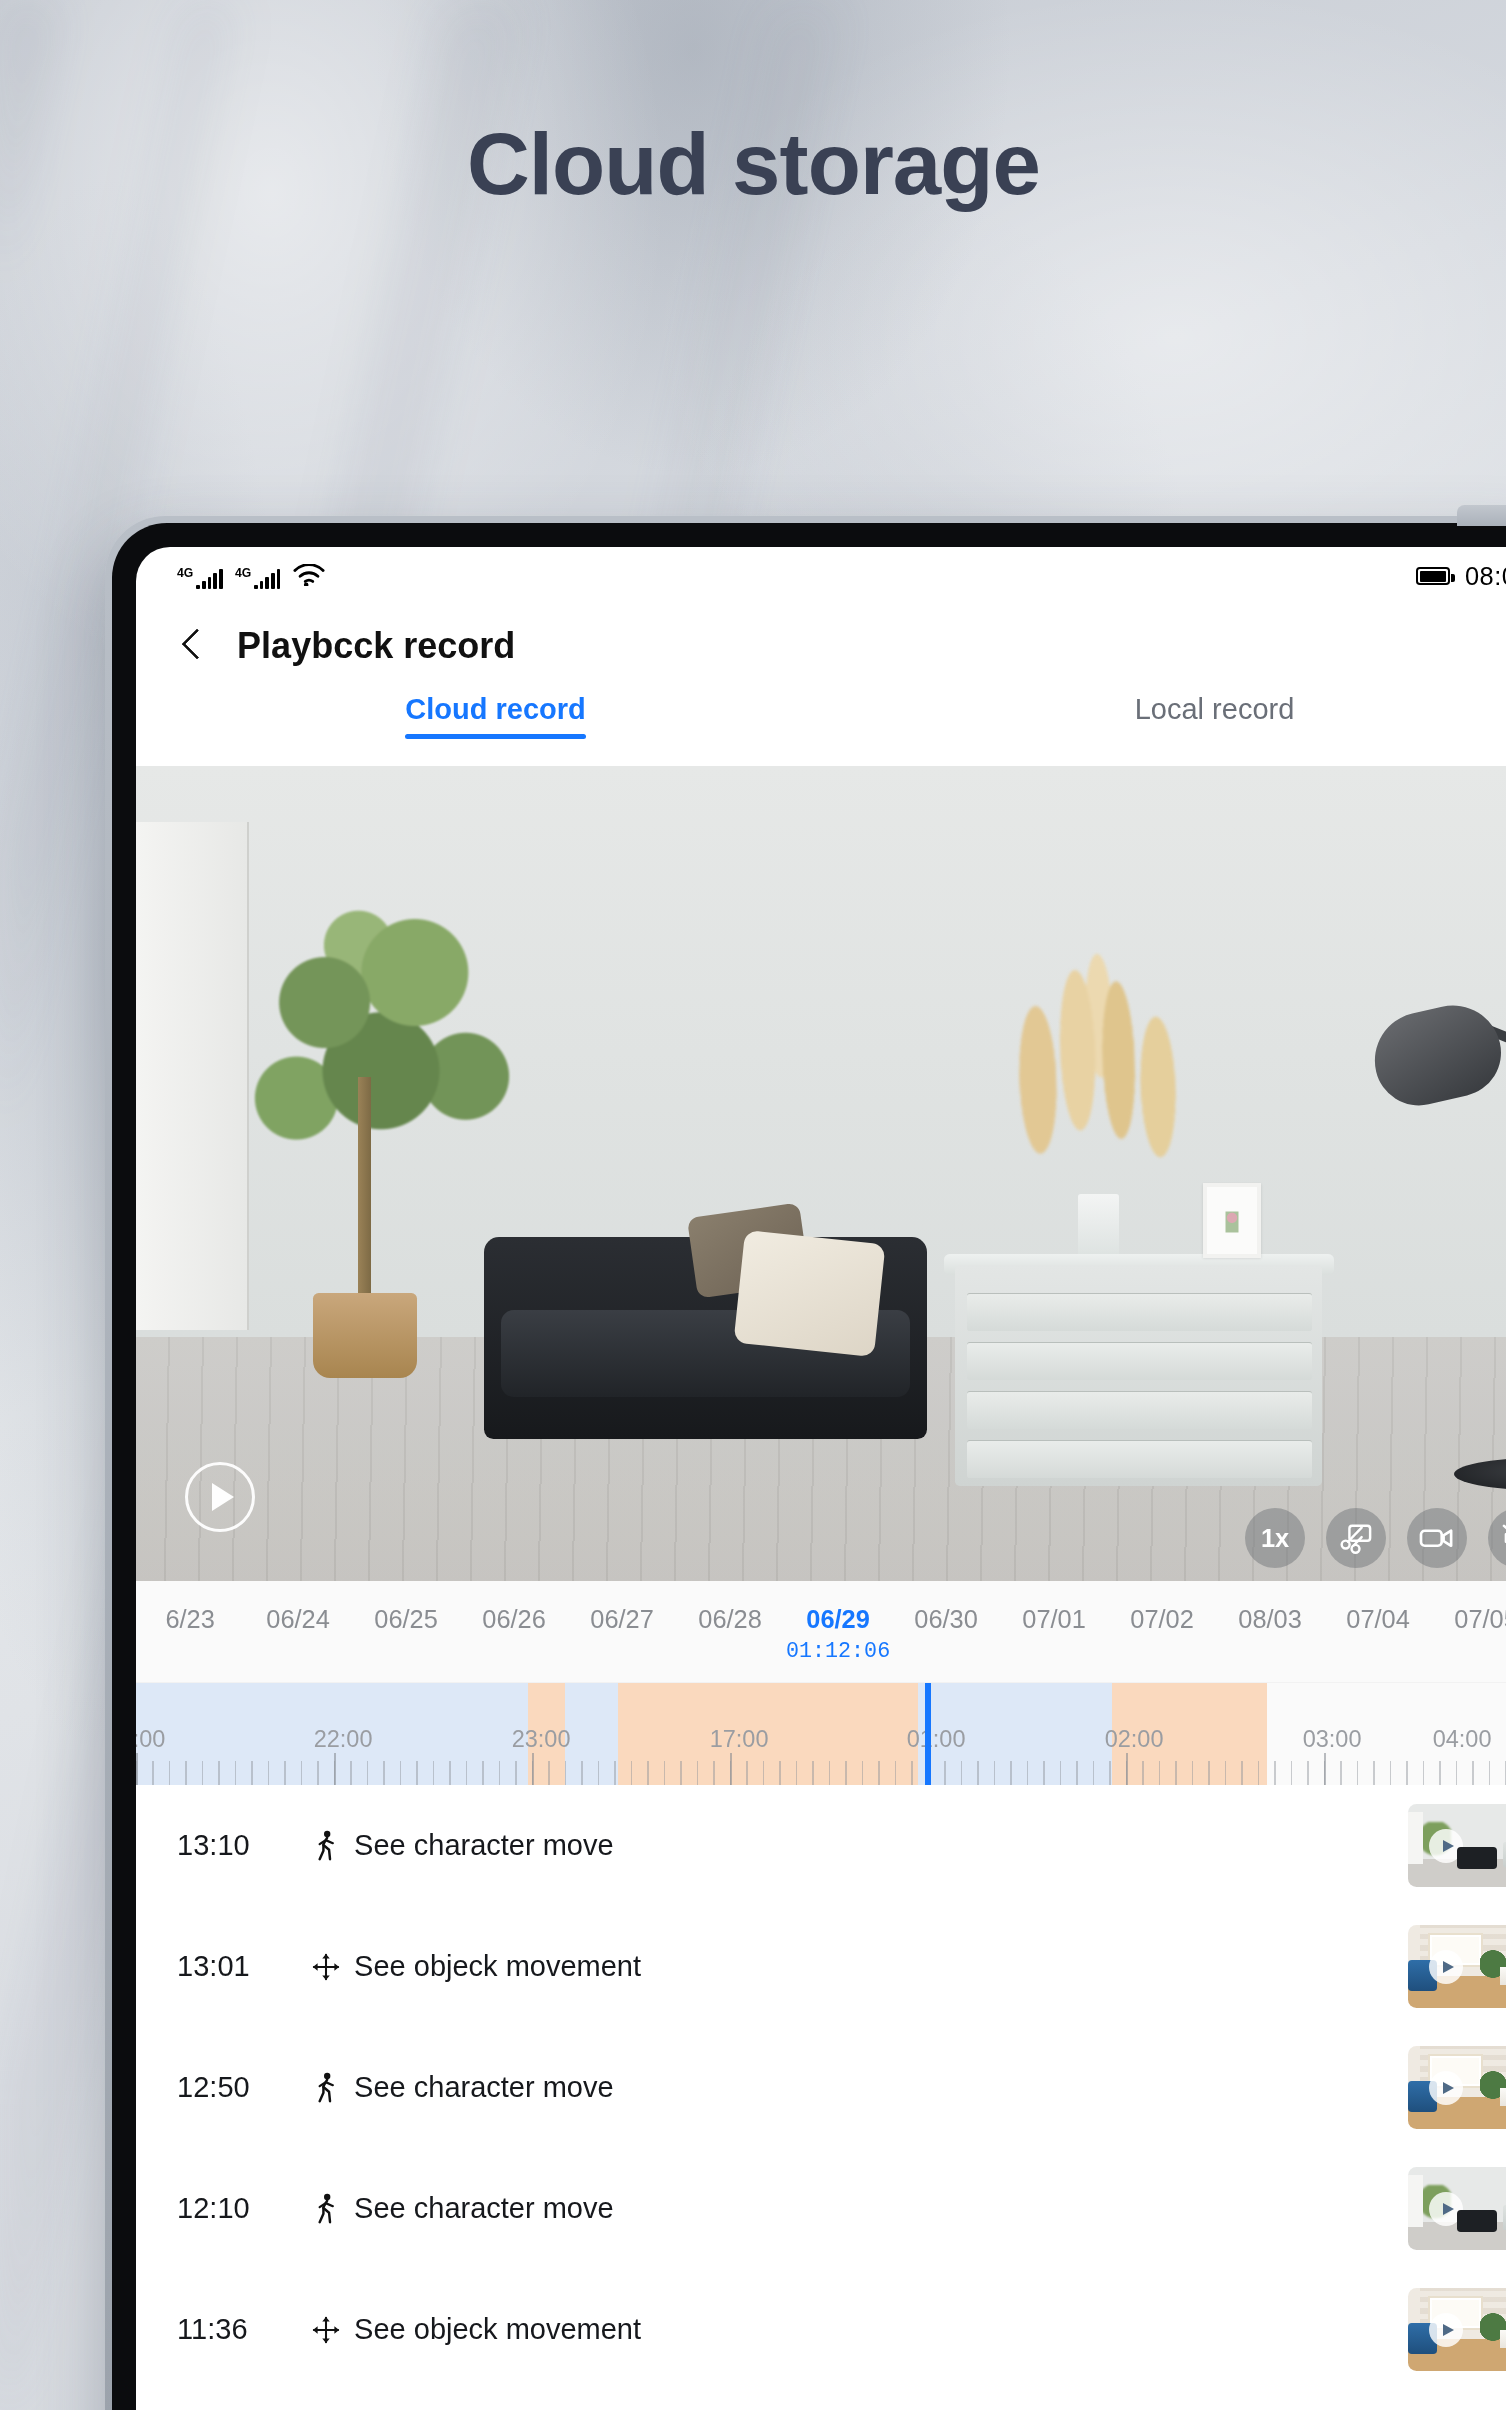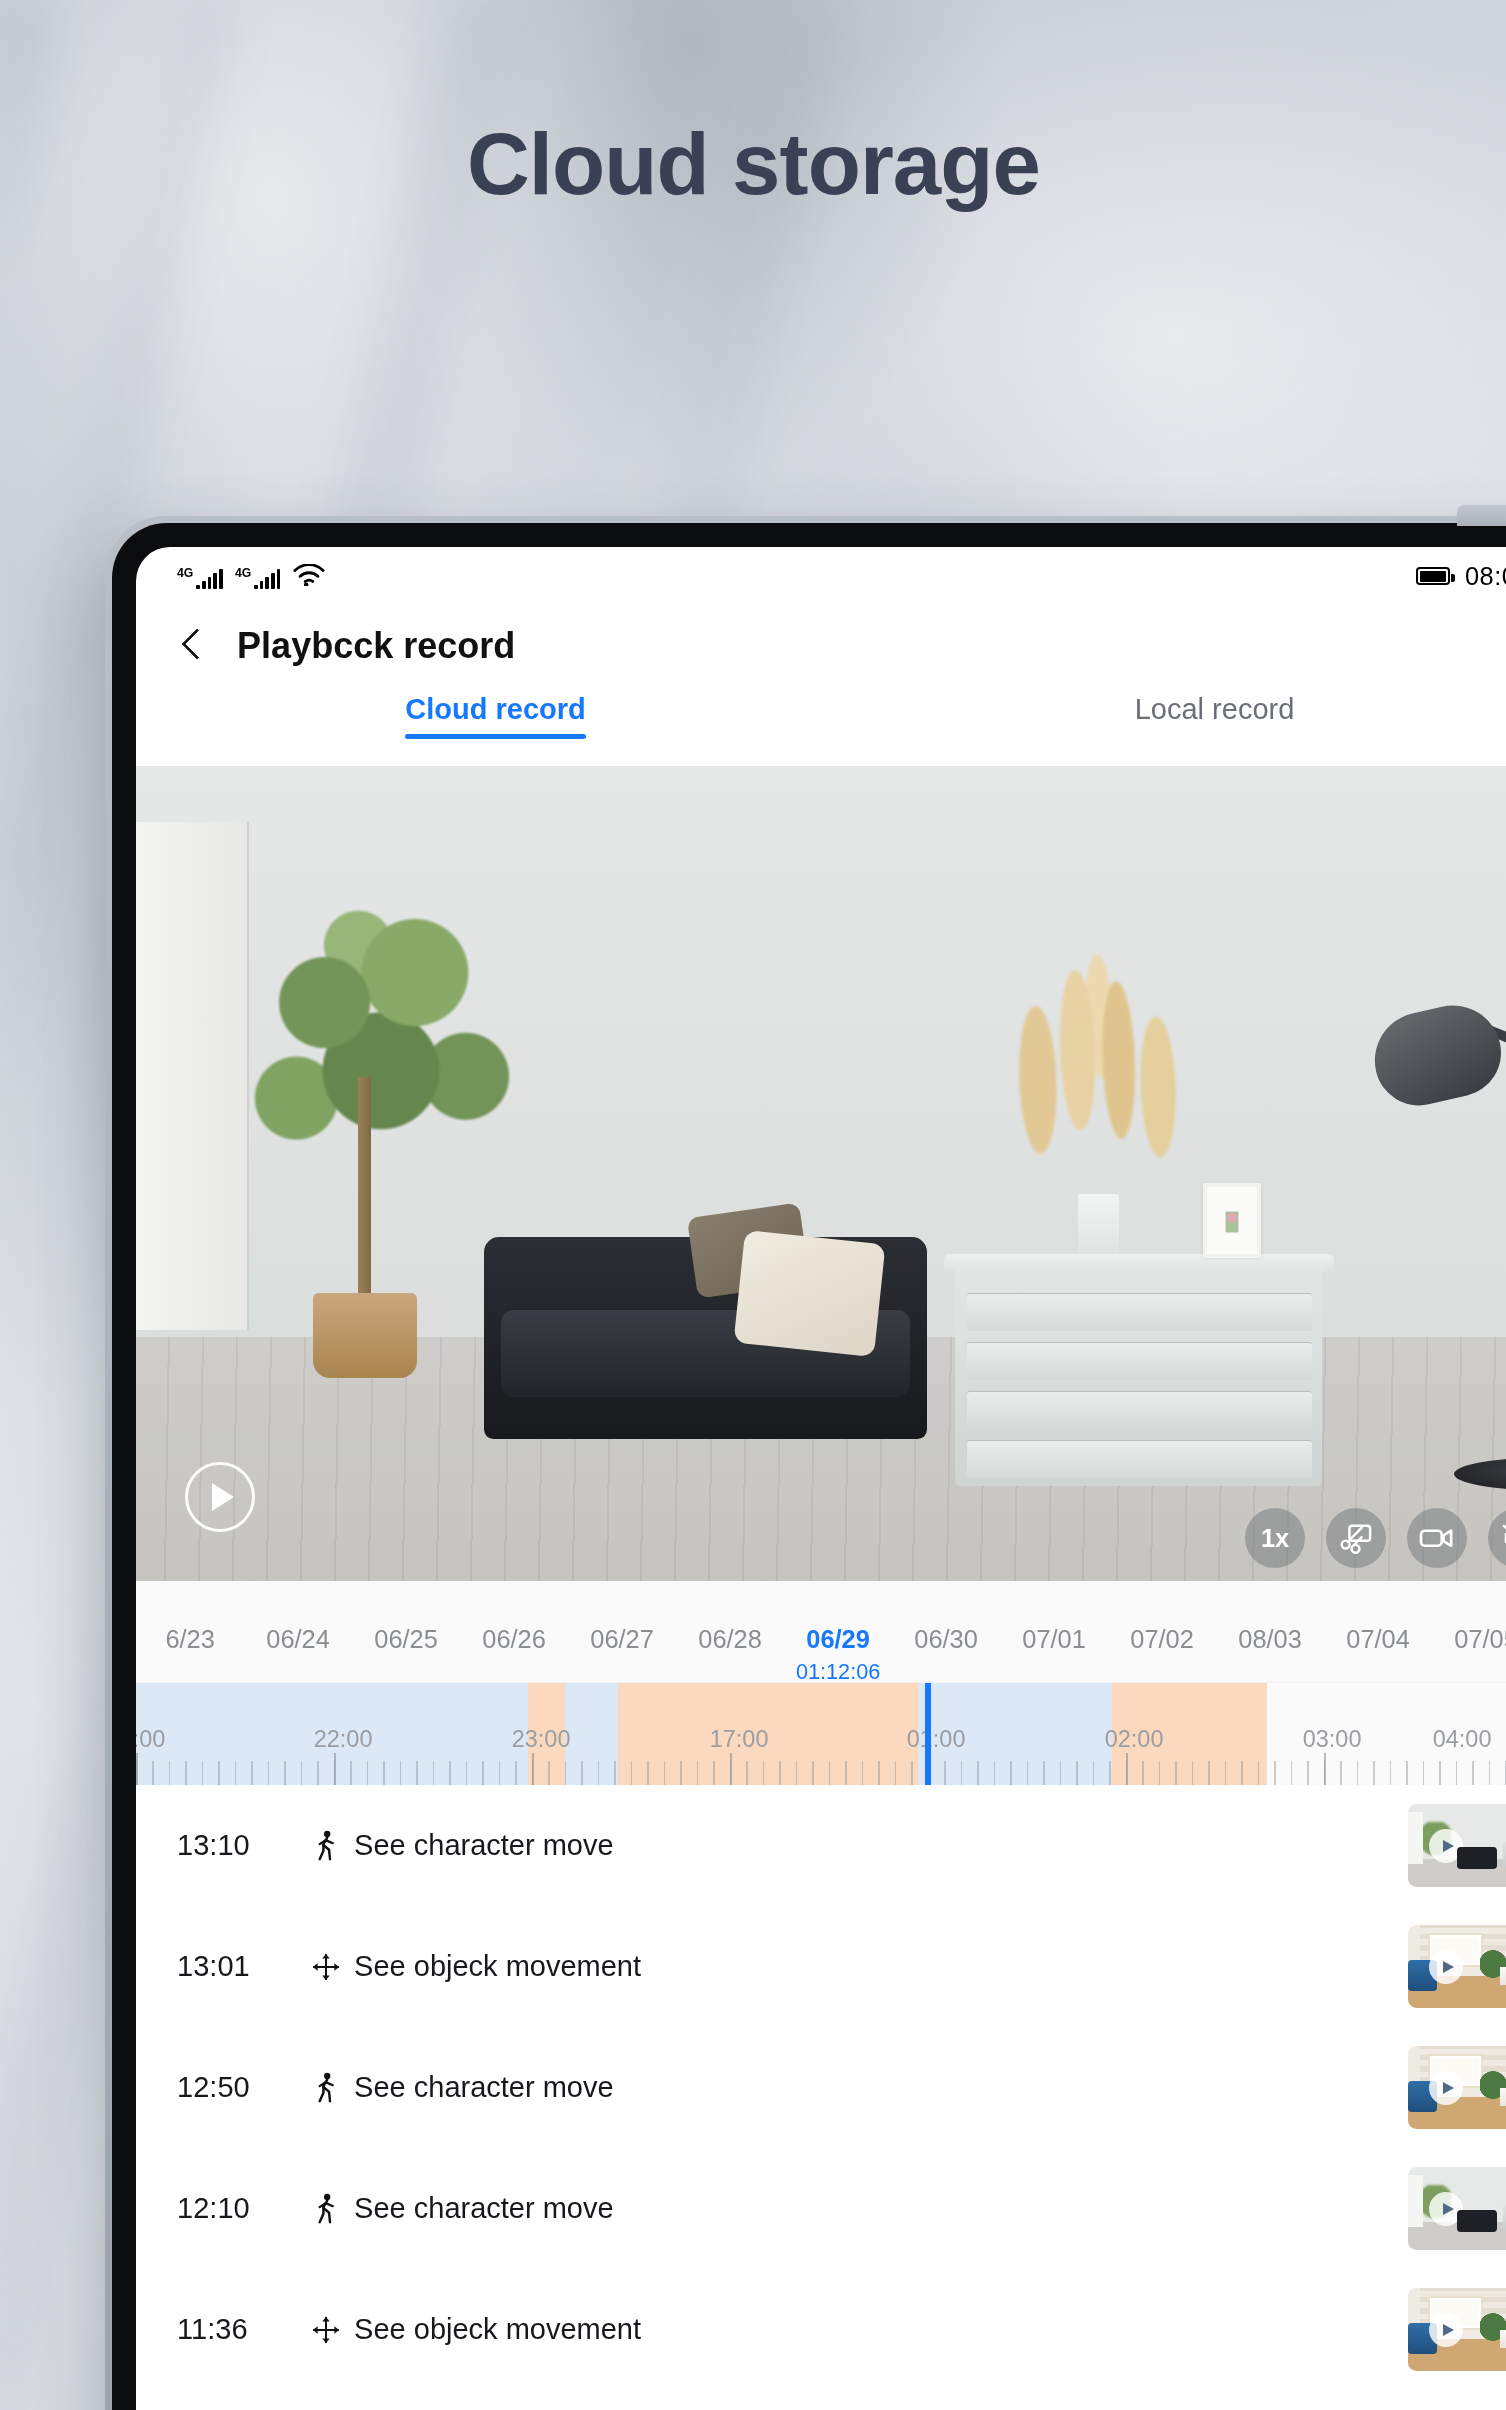--- a/index.html
+++ b/index.html
@@ -220,24 +220,23 @@
   .vbtn .txt{ font-size:25.4px; font-weight:bold; color:#fff; }
 
   
   .datestrip{
     height:102px; background:#fafafa; display:flex; align-items:flex-start;
     padding-top:24.5px; overflow:hidden; border-bottom:0.9px solid #f2f2f2;
   }
   .dcell{
     flex:0 0 108px; text-align:center; font-size:25.4px; color:#8a8d92; cursor:pointer;
     line-height:1.05;
-    margin-top:20px;
   }
   .dcell.active{ color:#1677ff; font-weight:bold; }
-  .dcell .sub{ display:block; font-size:21.7px; font-weight:normal; color:#1677ff; margin-top:8.5px; }
+  .dcell .sub{ display:block; font-size:21.7px; font-weight:normal; color:#1677ff; margin-top:8.5px;font-family:Liberation Mono, monospace; }
 
   
   .timeline{ position:relative; height:102px; background:#fafafa; overflow:hidden; }
   .tl-track{ position:absolute; left:0; right:0; top:0; bottom:0; }
   .tl-seg{ position:absolute; top:0; bottom:0; }
   .tl-labels{ position:absolute; left:0; right:0; top:0; bottom:0; }
   .tl-lab{ position:absolute; top:43px; transform:translateX(-50%); font-size:23.5px; color:#9a9da2; }
   .tl-ticks{
     position:absolute; left:0; right:0; bottom:0; height:24.5px;
     background:repeating-linear-gradient(90deg, rgba(140,145,152,.45) 0 1.4px, transparent 1.4px 16.5px);

